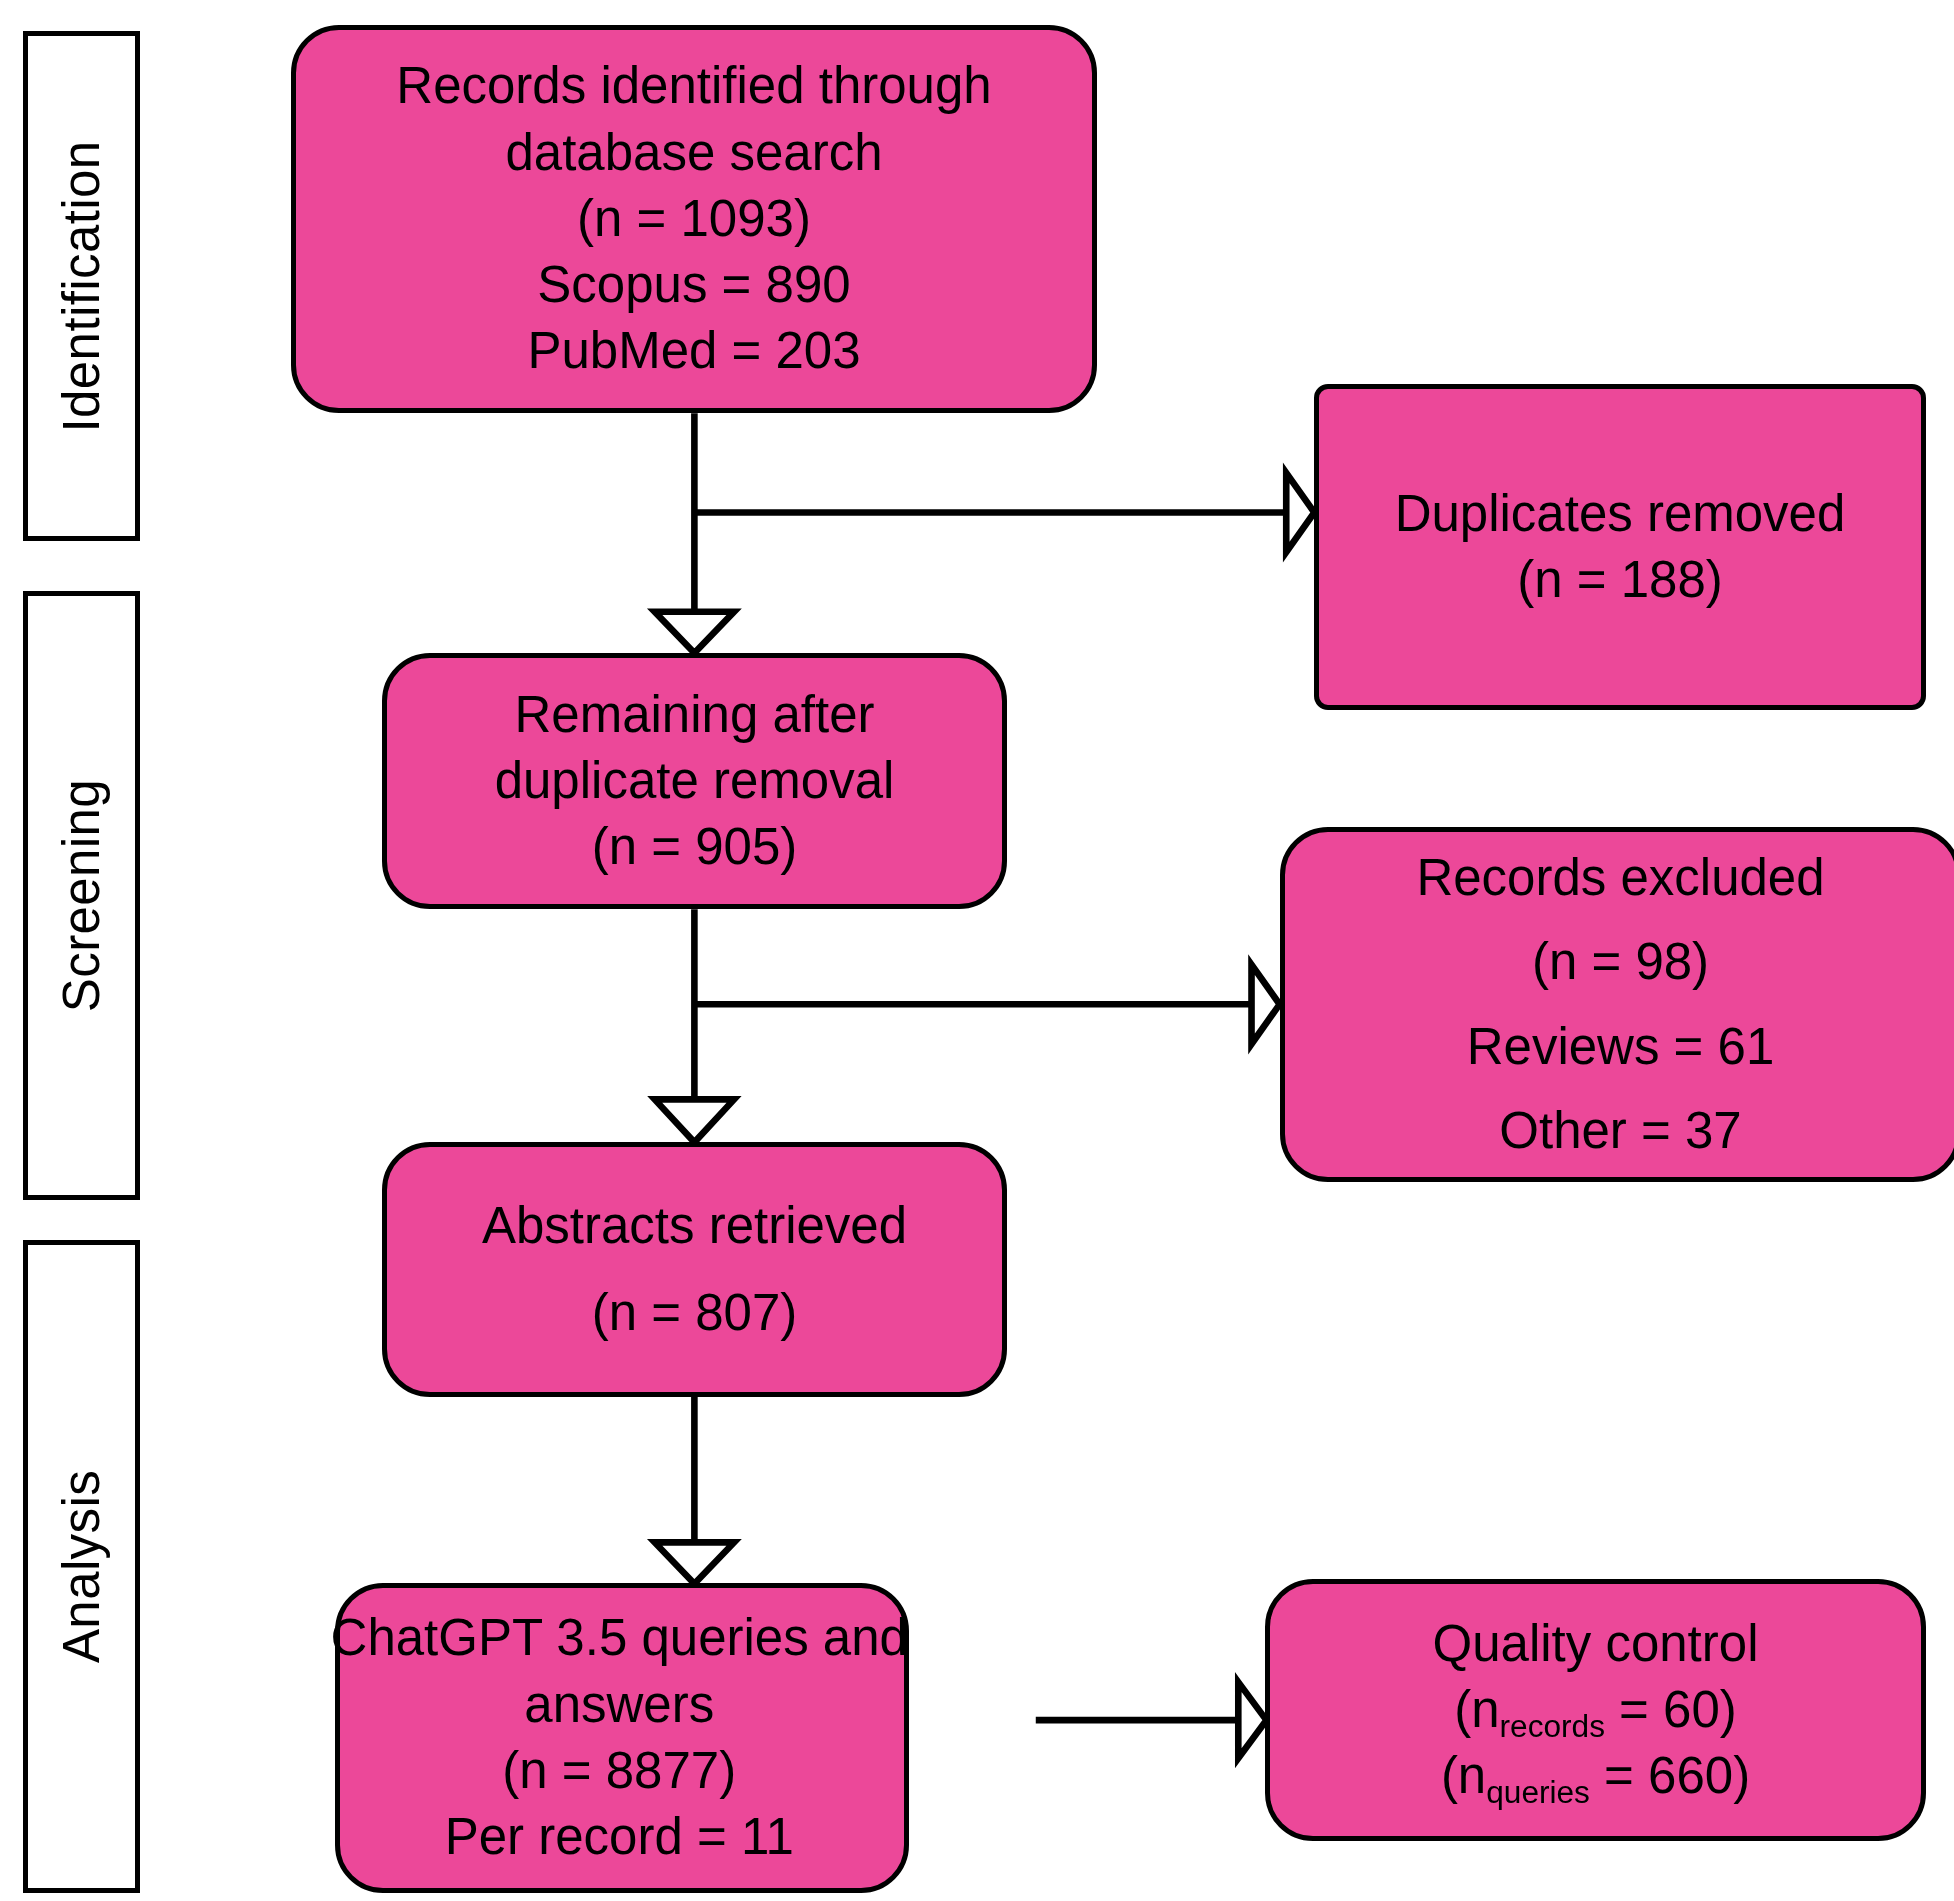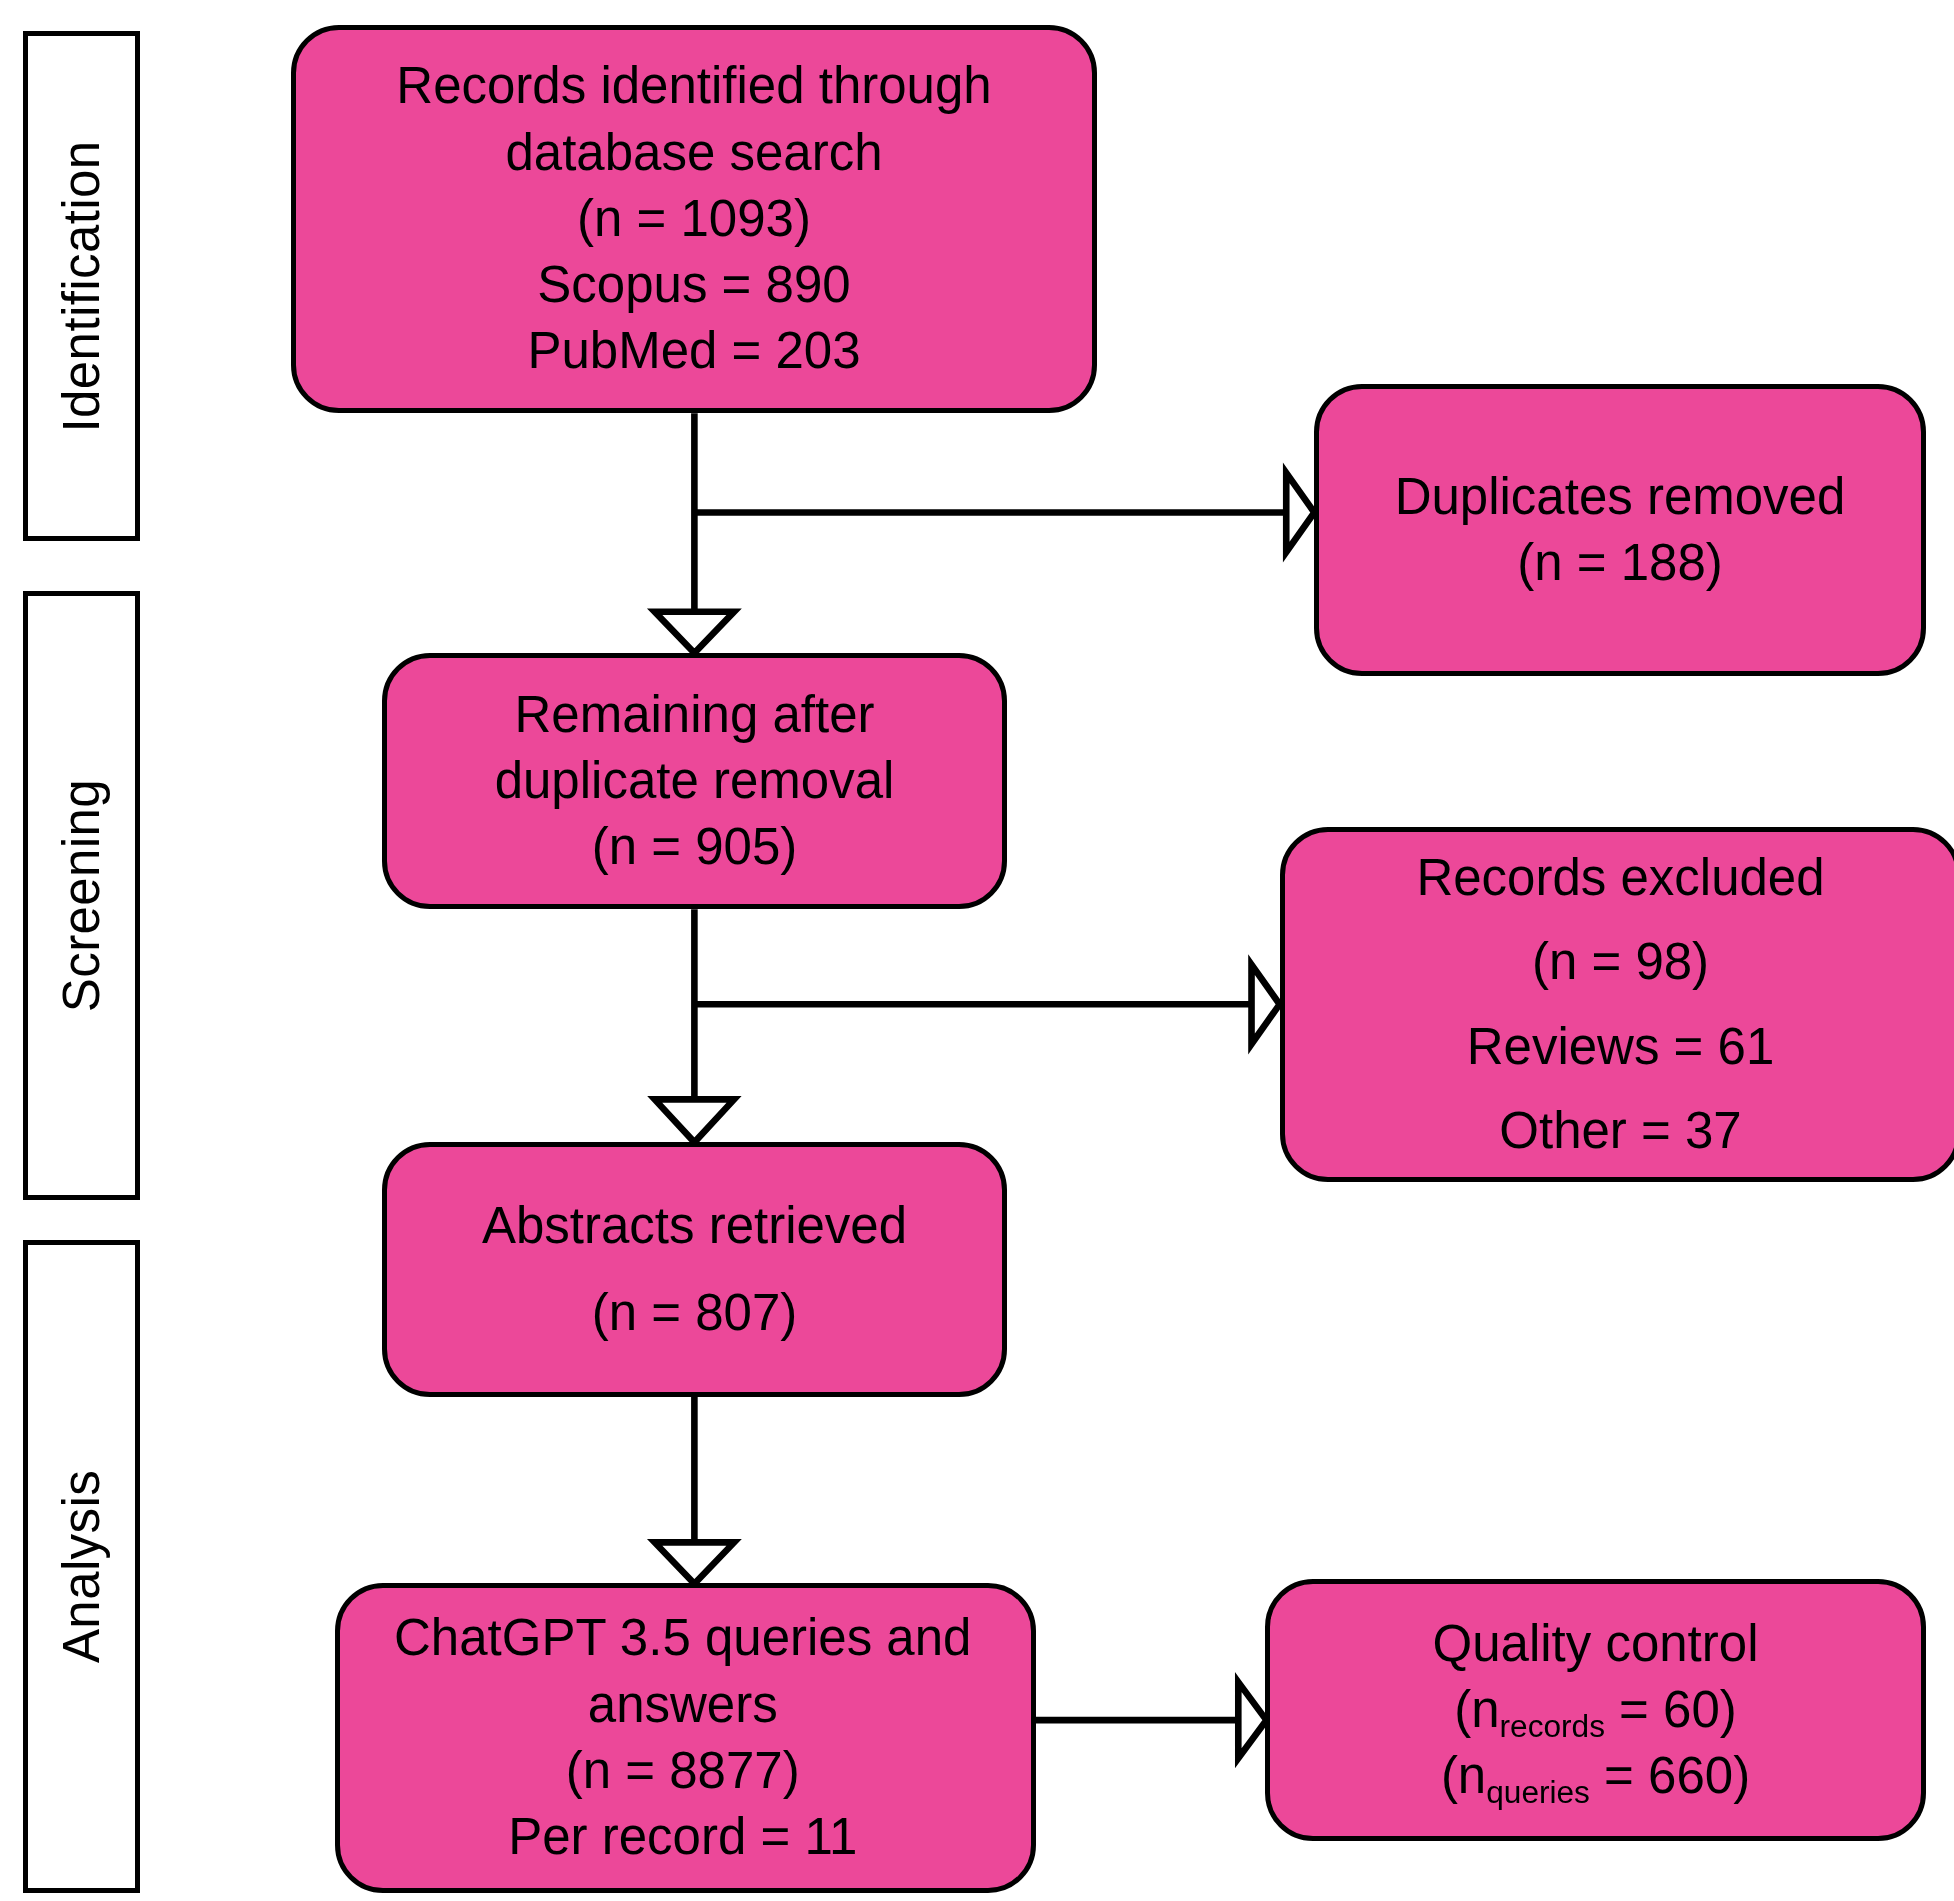--- a/index.html
+++ b/index.html
@@ -118,21 +118,21 @@
   </div>
 
   <div class="flow-box" style="left:291px; top:25px; width:806px; height:388px;">
     <span class="ln">Records identified through</span>
     <span class="ln">database search</span>
     <span class="ln">(n = 1093)</span>
     <span class="ln">Scopus = 890</span>
     <span class="ln">PubMed = 203</span>
   </div>
 
-  <div class="flow-box" style="left:1314px; top:384px; width:612px; height:292px;">
+  <div class="flow-box" style="left:1314px; top:384px; width:612px; height:326px;border-radius:14px;">
     <span class="ln">Duplicates removed</span>
     <span class="ln">(n = 188)</span>
   </div>
 
   <div class="flow-box" style="left:382px; top:653px; width:625px; height:256px;">
     <span class="ln">Remaining after</span>
     <span class="ln">duplicate removal</span>
     <span class="ln">(n = 905)</span>
   </div>
 
@@ -141,21 +141,21 @@
     <span class="ln">(n = 98)</span>
     <span class="ln">Reviews = 61</span>
     <span class="ln">Other = 37</span>
   </div>
 
   <div class="flow-box" style="left:382px; top:1142px; width:625px; height:255px;gap:20px;">
     <span class="ln">Abstracts retrieved</span>
     <span class="ln">(n = 807)</span>
   </div>
 
-  <div class="flow-box" style="left:335px; top:1583px; width:701px; height:310px;padding-left:16px;">
+  <div class="flow-box" style="left:335px; top:1583px; width:574px; height:310px;padding-left:16px;">
     <span class="ln">ChatGPT 3.5 queries and</span>
     <span class="ln">answers</span>
     <span class="ln">(n = 8877)</span>
     <span class="ln">Per record = 11</span>
   </div>
 
   <div class="flow-box" style="left:1265px; top:1579px; width:661px; height:262px;">
     <span class="ln">Quality control</span>
     <span class="ln"><span>(n</span><sub>records</sub><span> = 60)</span></span>
     <span class="ln"><span>(n</span><sub>queries</sub><span> = 660)</span></span>

